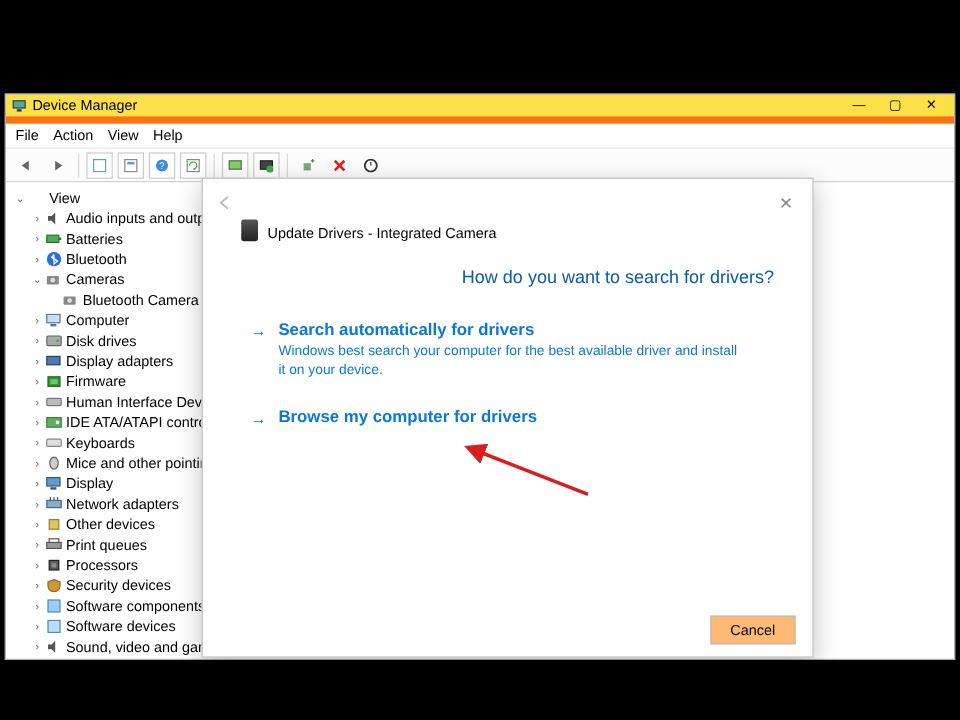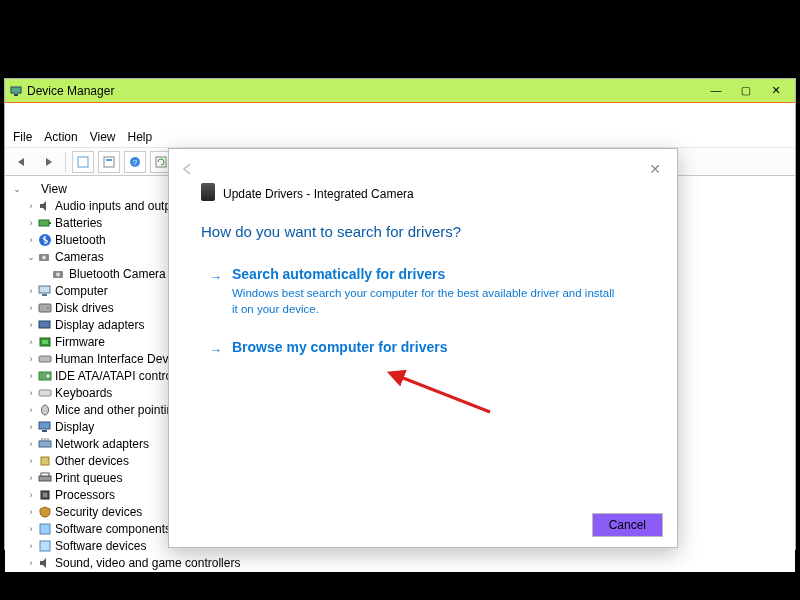--- a/index.html
+++ b/index.html
@@ -2,27 +2,27 @@
 <html><head>
 <meta charset="utf-8">
 <style>
 * { box-sizing: border-box; margin: 0; padding: 0; font-family: "Segoe UI", Tahoma, sans-serif; }
 body { background: #000; width: 800px; height: 600px; overflow: hidden; position: relative; }
 
 .window {
   position: absolute; left: 4px; top: 78px; width: 792px; height: 472px;
   background: #fff; border: 1px solid #b0b0b0;
 }
-.titlebar { height: 24px; display: flex; align-items: center; padding: 0 4px; background: #bef264; border-bottom: 1px solid #f97316; }
+.titlebar { height: 24px; display: flex; align-items: center; padding: 0 4px; background: #fde047; border-bottom: 6px solid #f97316; }
 .titlebar-icon { width: 14px; height: 14px; margin-right: 4px; display: flex; align-items: center; justify-content: center; }
 .titlebar-text { font-size: 12px; }
 .window-controls { margin-left: auto; display: flex; gap: 0; }
 .win-btn { width: 30px; height: 22px; background: transparent; border: none; display: flex; align-items: center; justify-content: center; font-size: 11px; line-height: 1; }
 .menubar { display: flex; gap: 12px; padding: 3px 8px; font-size: 12px; border-bottom: 1px solid #e8e8e8; }
-.menubar span { cursor: default; margin-top: 24px; }
+.menubar span { cursor: default; }
 .toolbar { display: flex; gap: 4px; padding: 2px 6px; border-bottom: 1px solid #c8c8c8; background: #fcfcfc; align-items: center; height: 28px; }
 .tbtn { width: 22px; height: 22px; border: 1px solid #ccc; background: #fff; display: flex; align-items: center; justify-content: center; font-size: 12px; }
 .tbtn.nb { border: none; background: transparent; }
 .tsep { width: 1px; height: 20px; background: #d8d8d8; margin: 0 2px; }
 
 .content { display: flex; height: calc(100% - 24px - 22px - 28px); background: #fff; }
 .tree { flex: 1; padding: 4px 6px; overflow: hidden; font-size: 12px; }
 .tree-row { display: flex; align-items: center; height: 17px; white-space: nowrap; }
 .exp { width: 12px; text-align: center; font-size: 9px; color: #666; }
 .icn { width: 16px; height: 14px; display: inline-flex; align-items: center; justify-content: center; margin-right: 2px; font-size: 10px; }
@@ -34,27 +34,27 @@
 .dialog {
   position: absolute; left: 168px; top: 148px; width: 510px; height: 400px;
   background: #fff; border: 1px solid #bbb; box-shadow: 0 6px 20px rgba(0,0,0,0.25);
 }
 .dlg-top { height: 40px; display: flex; align-items: center; padding: 0 8px; }
 .dlg-back { width: 22px; height: 22px; display: flex; align-items: center; justify-content: center; color: #999; }
 .dlg-close { margin-left: auto; width: 28px; height: 28px; background: transparent; border: none; color: #888; font-size: 14px; }
 .dlg-header { display: flex; align-items: flex-end; gap: 8px; padding: 0 32px; margin-top: -6px; }
 .dlg-header-icon { width: 14px; height: 18px; background: linear-gradient(#555,#222); border-radius: 2px; }
 .dlg-title { font-size: 12px; }
-.dlg-q { font-size: 15px; color: #0a5aa6; padding: 22px 32px 10px; }
+.dlg-q { font-size: 15px; color: #0a5aa6; padding: 22px 32px 10px; text-align: right; }
 .opt { padding: 16px 40px 6px; display: flex; gap: 10px; }
 .opt-arrow { color: #0a78d4; font-size: 13px; margin-top: 2px; }
 .opt-title { font-size: 14px; color: #0a78d4; font-weight: bold; }
 .opt-desc { font-size: 11.5px; color: #0a78d4; max-width: 390px; margin-top: 4px; line-height: 1.35; }
 .dlg-footer { position: absolute; right: 14px; bottom: 10px; }
-.btn-cancel { border: 1px solid #bbb; background: #8b5cf6; font-size: 12px; padding: 4px 16px; }
+.btn-cancel { border: 1px solid #bbb; background: #fdba74; font-size: 12px; padding: 4px 16px; }
 
 .arrow-overlay { position: absolute; left: 380px; top: 370px; pointer-events: none; }
 </style>
 </head>
 <body>
 
 <div class="window">
   <div class="titlebar">
     <span class="titlebar-icon">
       <svg width="14" height="14" viewBox="0 0 14 14">

